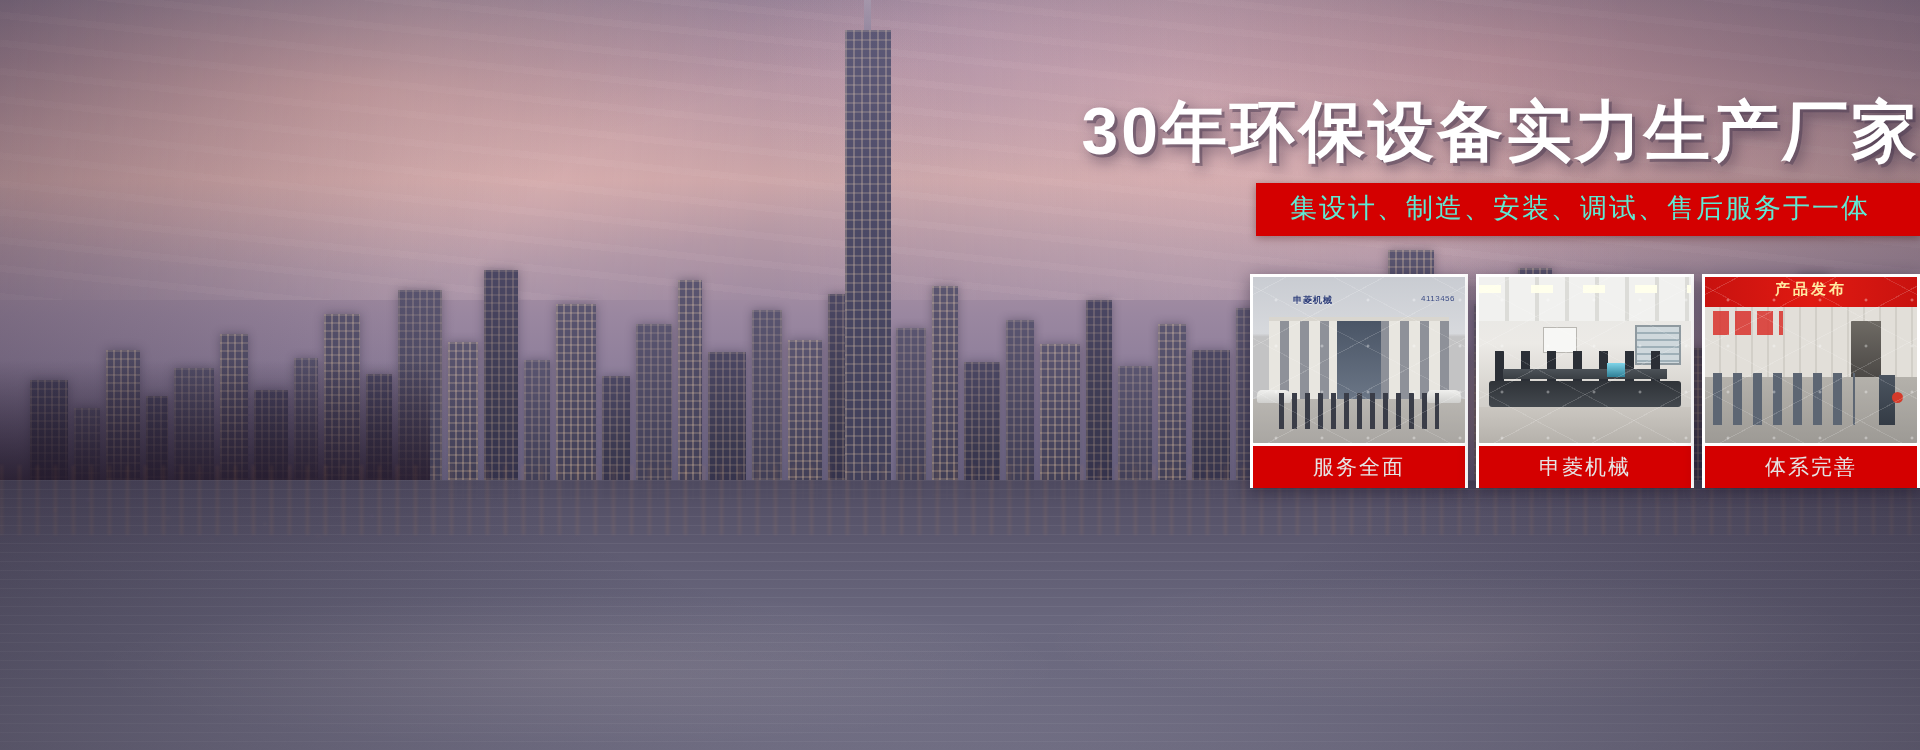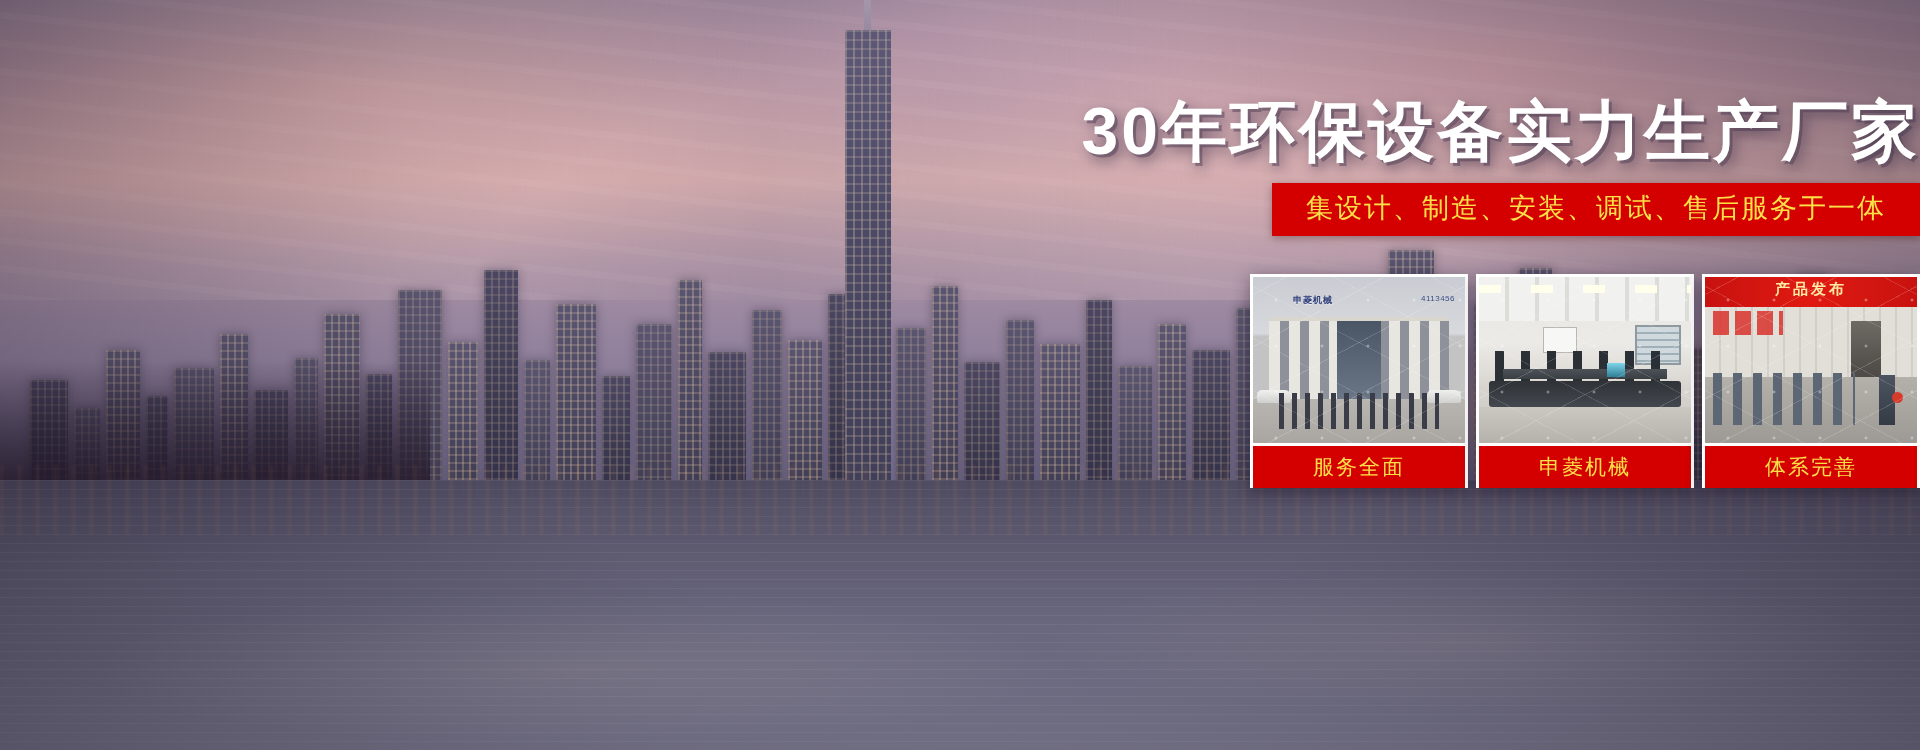--- a/index.html
+++ b/index.html
@@ -169,24 +169,24 @@
     line-height:1.05;
     text-shadow:
       3px 3px 0 rgba(70,55,80,.45),
       5px 6px 14px rgba(40,30,55,.55);
     white-space:nowrap;
   }
 
   .subtitle-bar {
     margin-top:17px;
     background:#d40000;
-    color:#fde047;
+    color:#5eead4;
     font-size:27px;
     letter-spacing:2px;
-    padding:10px 34px 12px 34px;
+    padding:10px 50px 12px 34px;
     line-height:1.15;
     white-space:nowrap;
     box-shadow:0 2px 8px rgba(60,0,0,.35);
   }
 
   
   .cards {
     margin-top:38px;
     display:flex;
     gap:8px;
@@ -213,21 +213,21 @@
   }
   .card-photo .wm-dots {
     position:absolute; inset:0;
     background-image:radial-gradient(circle 2px at 50% 50%, rgba(255,255,255,.55), rgba(255,255,255,0));
     background-size:46px 46px;
     pointer-events:none;
   }
   .card-label {
     height:42px;
     background:#d40000;
-    color:#fde047;
+    color:#e5e5e5;
     font-size:21px;
     letter-spacing:2px;
     display:flex; align-items:center; justify-content:center;
     margin:3px 0 0 0;
   }
 
   
   .ph1 {
     background:
       linear-gradient(180deg,#c9ccd2 0%,#d7d9dd 34%,#c3c3c4 36%,#c3c3c4 100%);

